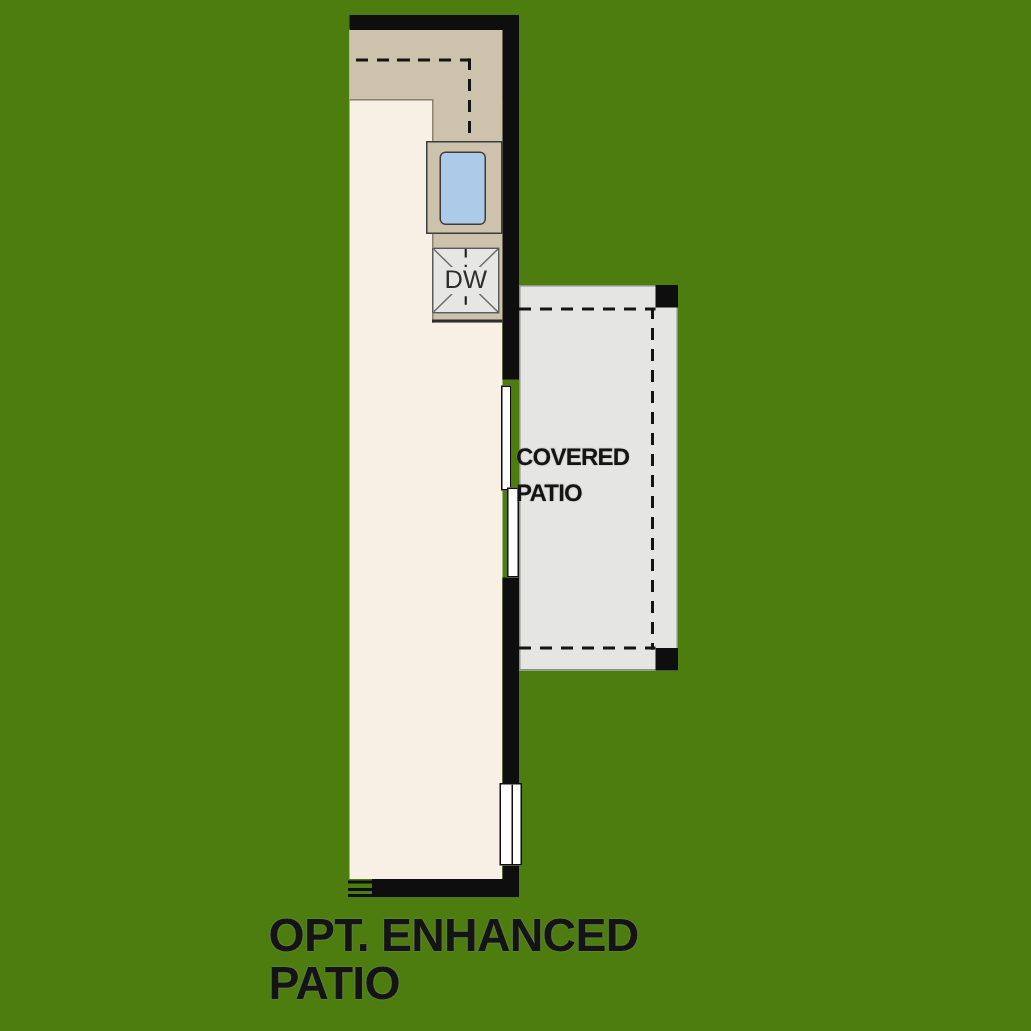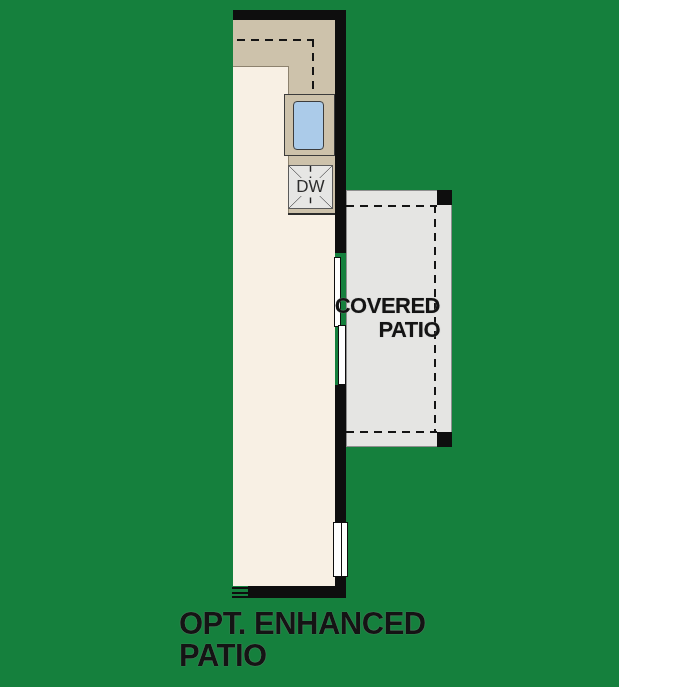--- a/index.html
+++ b/index.html
@@ -8,21 +8,21 @@
     --counter:#cdc2ab;
     --sink:#abcbe9;
     --appliance:#e6e6e4;
     --patio:#e5e5e3;
     --outline:#3c3c3c;
     --patio_outline:#8f8f8f;
     --text:#141414;
   }
   html,body{margin:0;padding:0;background:#fff;}
   body{font-family:"Liberation Sans","DejaVu Sans",sans-serif;}
-  #canvas{position:relative;width:619px;height:687px;background:#15803d;overflow:hidden;}
+  #canvas{position:relative;width:687px;height:687px;background:#4d7c0f;overflow:hidden;}
   .abs{position:absolute;}
   .wall{background:var(--wall);}
   
   .dash-h{height:2px;background:repeating-linear-gradient(90deg,var(--text) 0 8px,transparent 8px 14px);}
   .dash-v{width:2px;background:repeating-linear-gradient(180deg,var(--text) 0 8px,transparent 8px 14px);}
   
   .floor{left:233px;top:19px;width:102px;height:567px;background:var(--floor);}
   .counter-top{left:233px;top:20px;width:102px;height:46px;background:var(--counter);
     border-bottom:1px solid rgba(90,78,60,.55);}
   .counter-side{left:288px;top:66px;width:47px;height:149px;background:var(--counter);
@@ -56,22 +56,22 @@
   
   .patio{left:346px;top:190px;width:106px;height:257px;background:var(--patio);
     border:1px solid var(--patio_outline);box-sizing:border-box;}
   .post{width:15px;height:15px;background:var(--wall);}
   .post-tr{left:437px;top:190px;}
   .post-br{left:437px;top:432px;}
   .roof-dash-top{left:346px;top:205px;width:91px;}
   .roof-dash-right{left:434px;top:205px;height:228px;}
   .roof-dash-bottom{left:346px;top:431px;width:91px;}
   
-  .covered-label{left:330px;top:294px;width:110px;text-align:right;
-    font-weight:bold;font-size:22px;line-height:24px;color:var(--text);
+  .covered-label{left:344px;top:294px;width:110px;text-align:left;
+    font-weight:bold;font-size:16px;line-height:24px;color:var(--text);
     letter-spacing:-0.5px;text-shadow:0 0 1px #9a9a9a;}
   .caption{left:179px;top:608px;width:330px;
     font-weight:bold;font-size:31px;line-height:32px;color:var(--text);
     letter-spacing:-0.5px;text-shadow:0 0 1px #9a9a9a;}
   .line{display:block;}
 </style>
 </head>
 <body>
 
 <div id="canvas">

